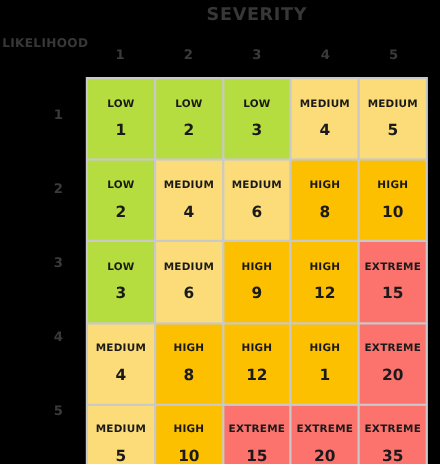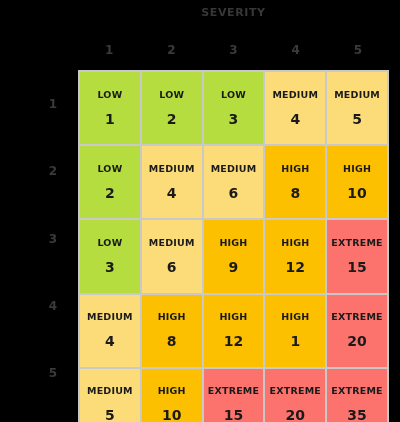--- a/index.html
+++ b/index.html
@@ -21,21 +21,21 @@
     height: 422px;
     background: #000000;
   }
   
   .severity-title {
     position: absolute;
     left: 78px;
     top: 6px;
     width: 311px;
     text-align: center;
-    font-size: 11px;
+    font-size: 16px;
     font-weight: bold;
     letter-spacing: 0.6px;
     color: #373737;
     line-height: 14px;
     white-space: nowrap;
   }
   .likelihood-title {
     position: absolute;
     left: 2px;
     top: 33px;
@@ -124,20 +124,21 @@
     margin-top: 9px;
   }
 </style>
 </head>
 <body>
 
 <div id="risk-matrix-page">
 
   <div class="severity-title">SEVERITY</div>
 
+  <div class="likelihood-title">LIKELIHOOD</div>
 
   <div class="col-headers">
     <div class="col-header">1</div>
     <div class="col-header">2</div>
     <div class="col-header">3</div>
     <div class="col-header">4</div>
     <div class="col-header">5</div>
   </div>
 
   <div class="row-headers">

